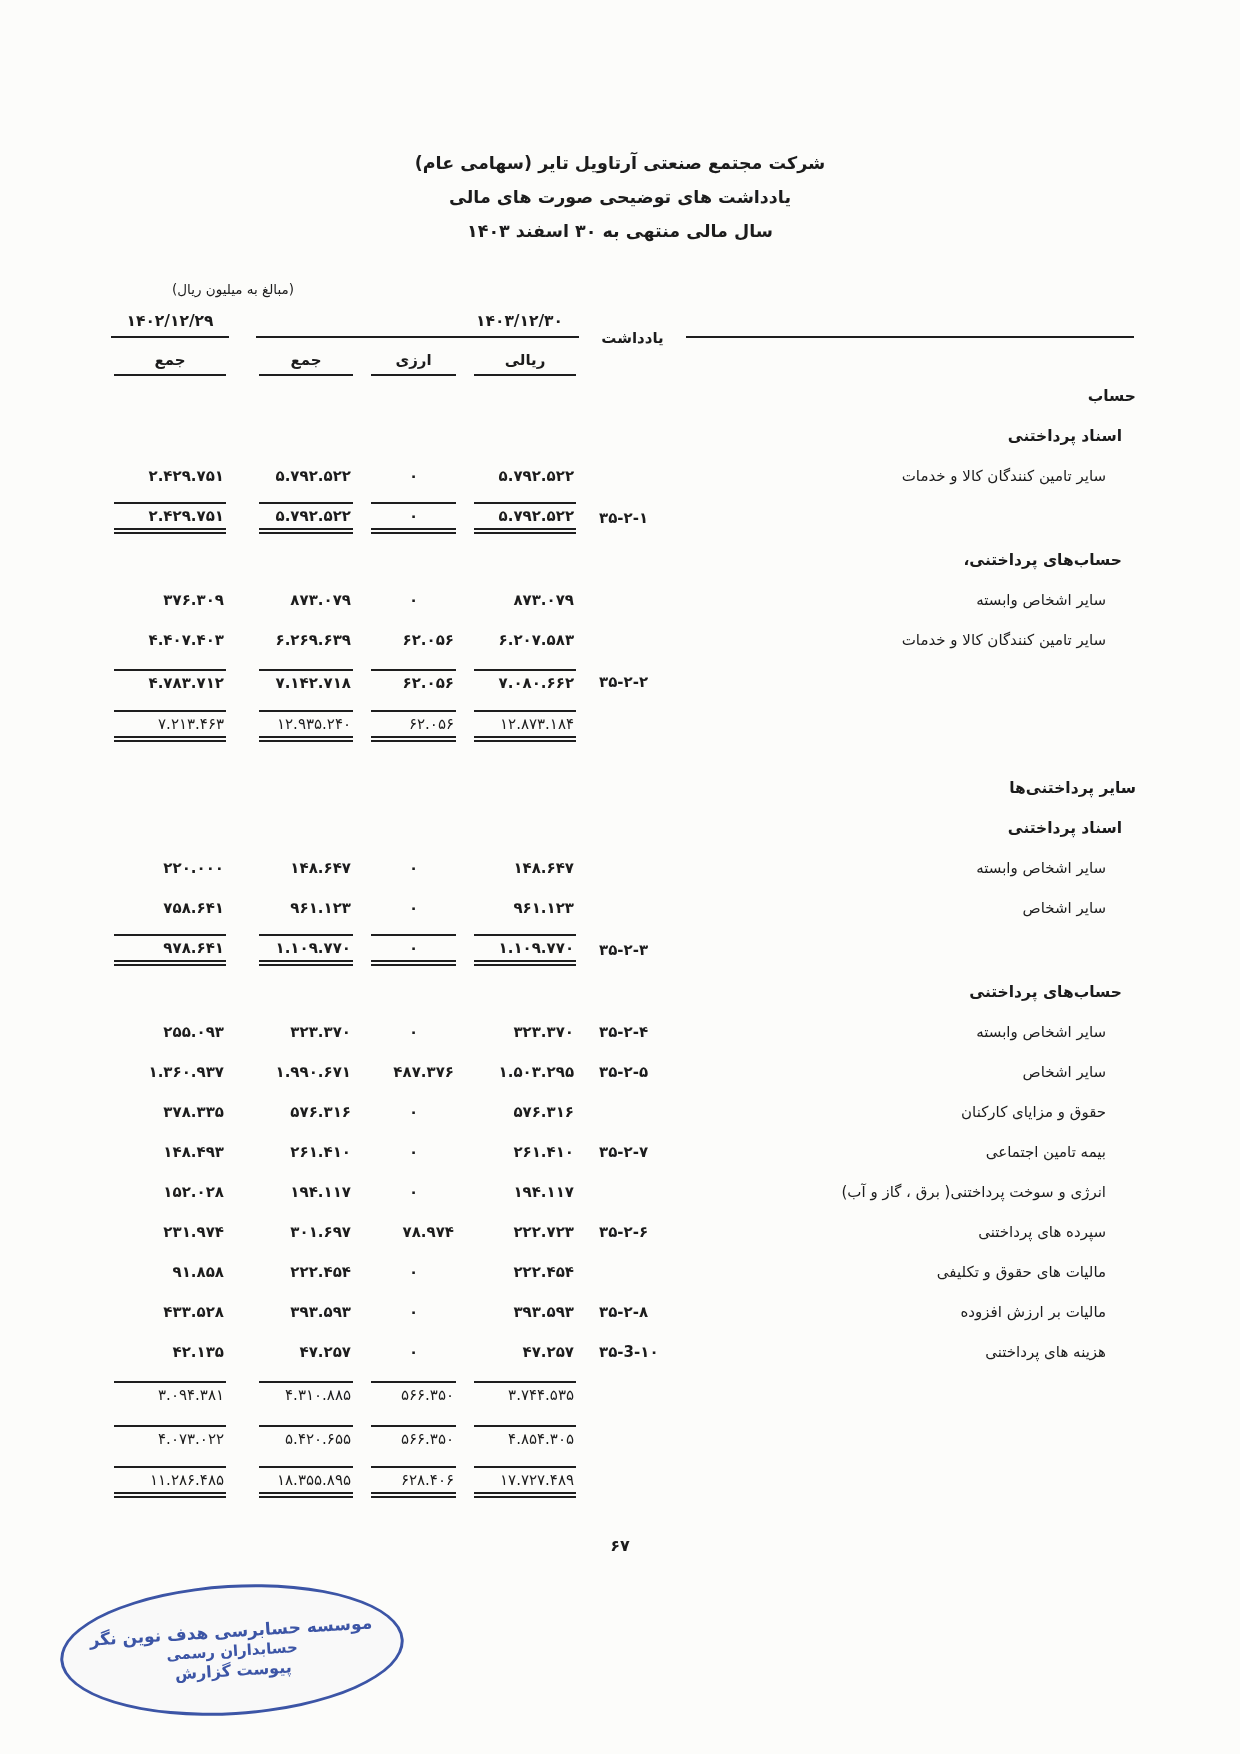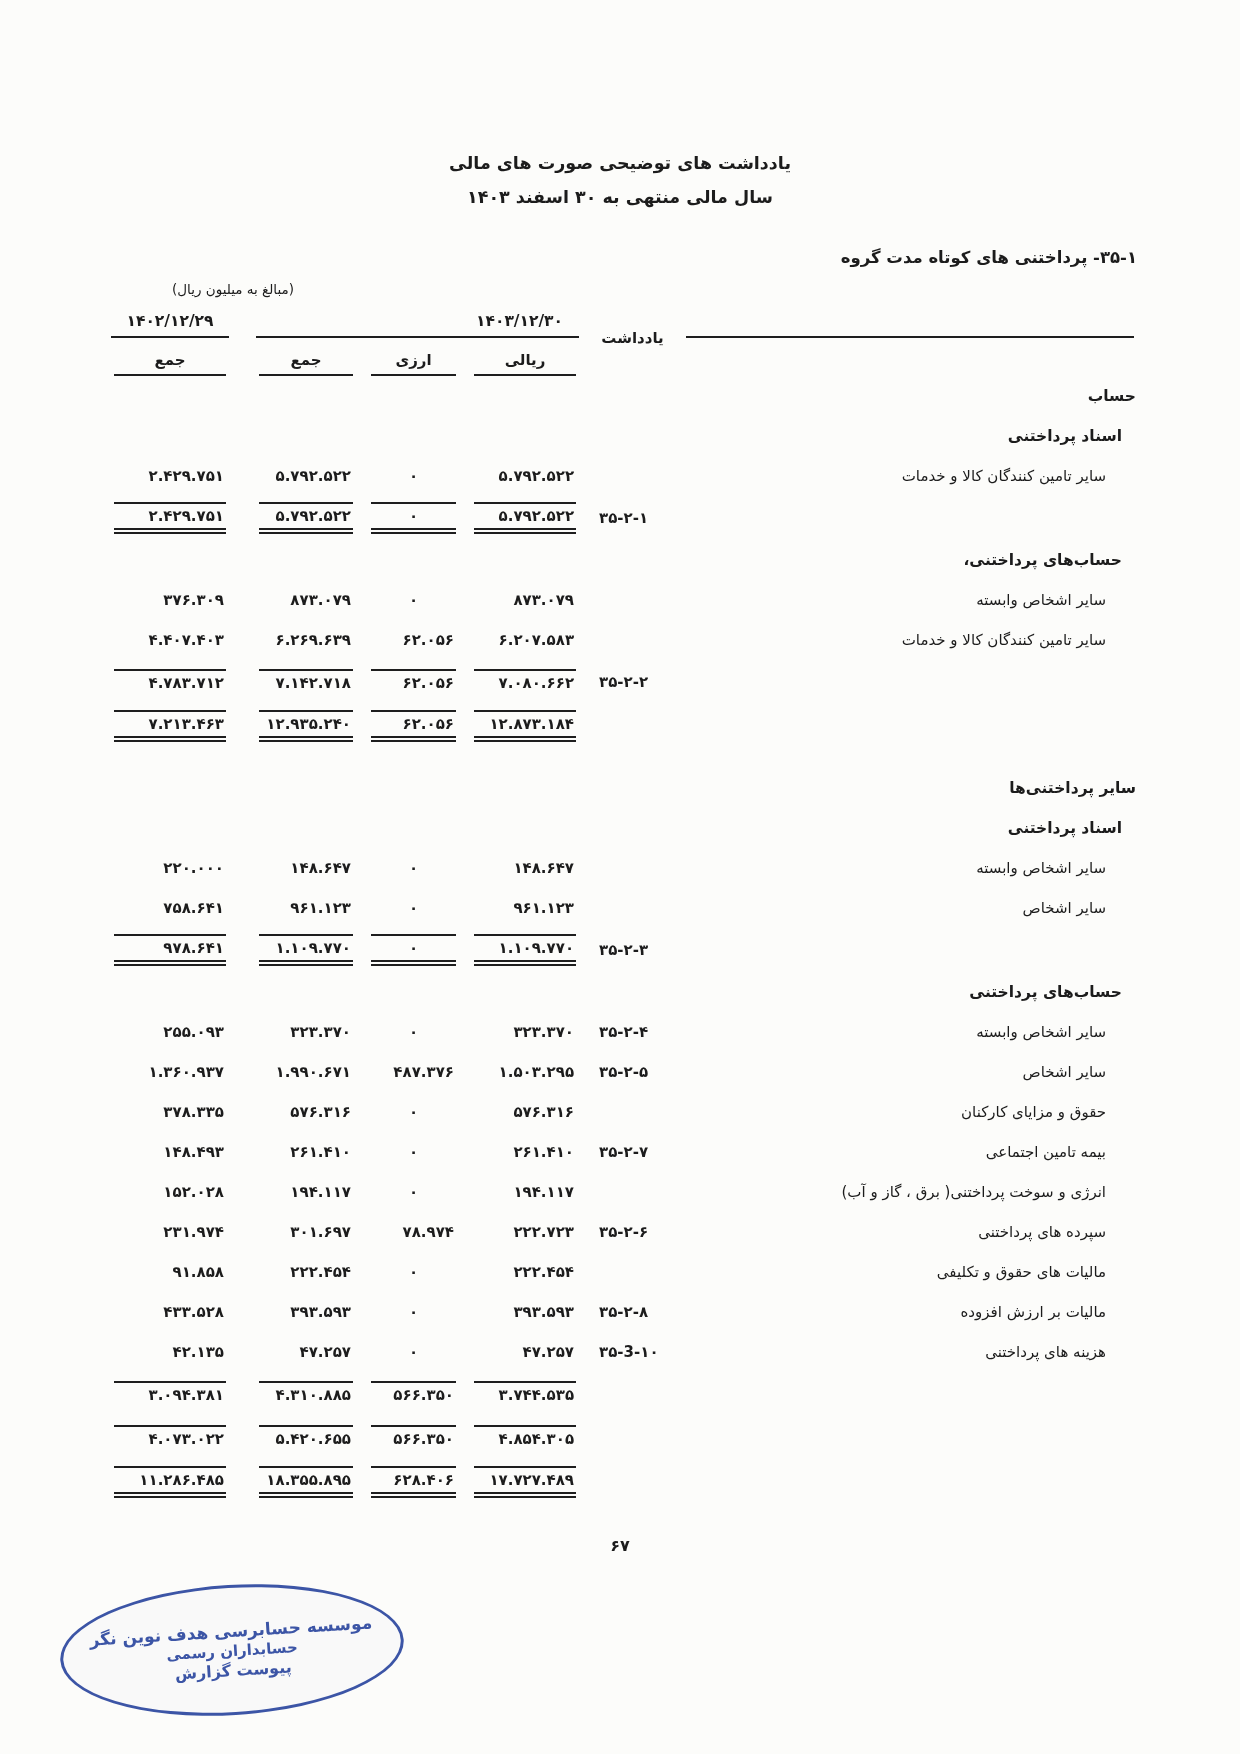--- a/index.html
+++ b/index.html
@@ -46,21 +46,21 @@
   }
   td.note-h{
     text-align:center;font-weight:600;font-size:14px;
     vertical-align:middle !important;direction:rtl;
   }
   .num{
     margin:0 9px;text-align:right;font-weight:600;
     padding:3px 2px;direction:ltr;
   }
   .num.z{text-align:center;}
-  .num.b{font-weight:700;}
+  .num.b{font-weight:400;}
   .num.rt{border-top:2px solid #1e1e1e;}
   .num.rbd{border-bottom:6px double #1e1e1e;}
   td.note-cell{direction:ltr;text-align:left;padding-left:14px !important;font-size:13.5px;font-weight:600;}
   td.lbl{direction:rtl;text-align:right;font-size:15px;}
   td.lbl.sec{font-weight:700;font-size:15.5px;}
   td.lbl.ind0{padding-right:4px !important;}
   td.lbl.ind1{padding-right:18px !important;}
   td.lbl.ind2{padding-right:34px !important;}
   
   .page-number{
@@ -78,26 +78,26 @@
   .stamp-l1{font-weight:800;font-size:17px;}
   .stamp-l2{font-weight:700;font-size:15px;}
   .stamp-l3{font-weight:700;font-size:16px;}
 </style>
 </head>
 <body>
 
 <div class="page">
 
   <div class="doc-header">
+    <div>شرکت مجتمع صنعتی آرتاویل تایر  (سهامی عام)</div>
     <div>یادداشت های توضیحی صورت های مالی</div>
     <div>سال مالی منتهی به ۳۰ اسفند ۱۴۰۳</div>
   </div>
 
   <div class="section-titles">
-    <div>۳۵-۱- پرداختنی های کوتاه مدت گروه</div>
   </div>
 
   <div class="unit-note">(مبالغ به میلیون ریال)</div>
 
   <div class="fin-table-wrap">
     <table class="fin">
       <colgroup>
         <col style="width:130px">
           <col style="width:15px">
           <col style="width:112px">

